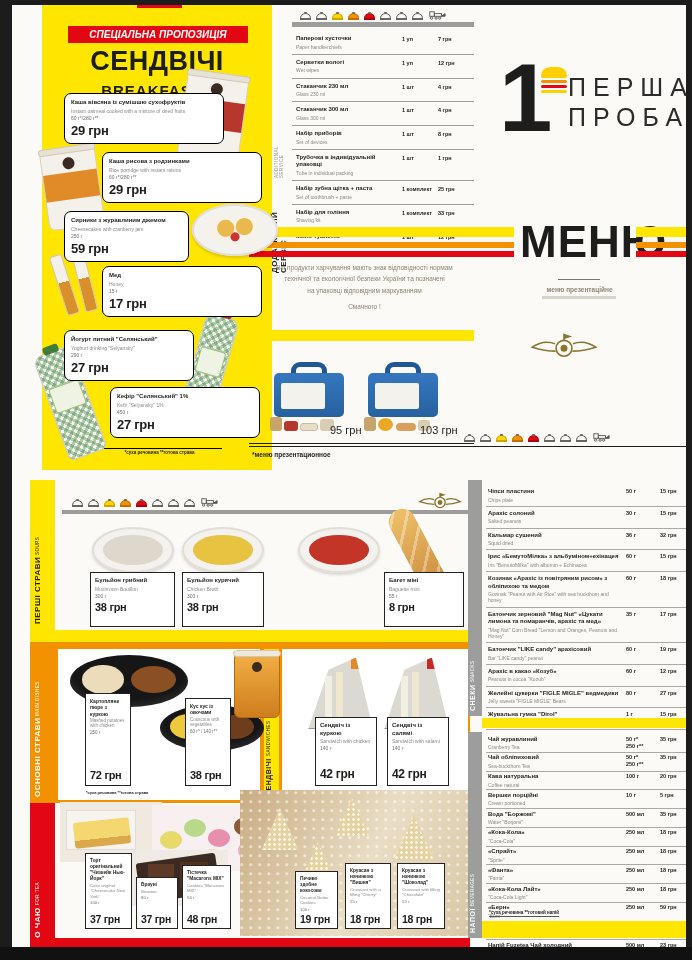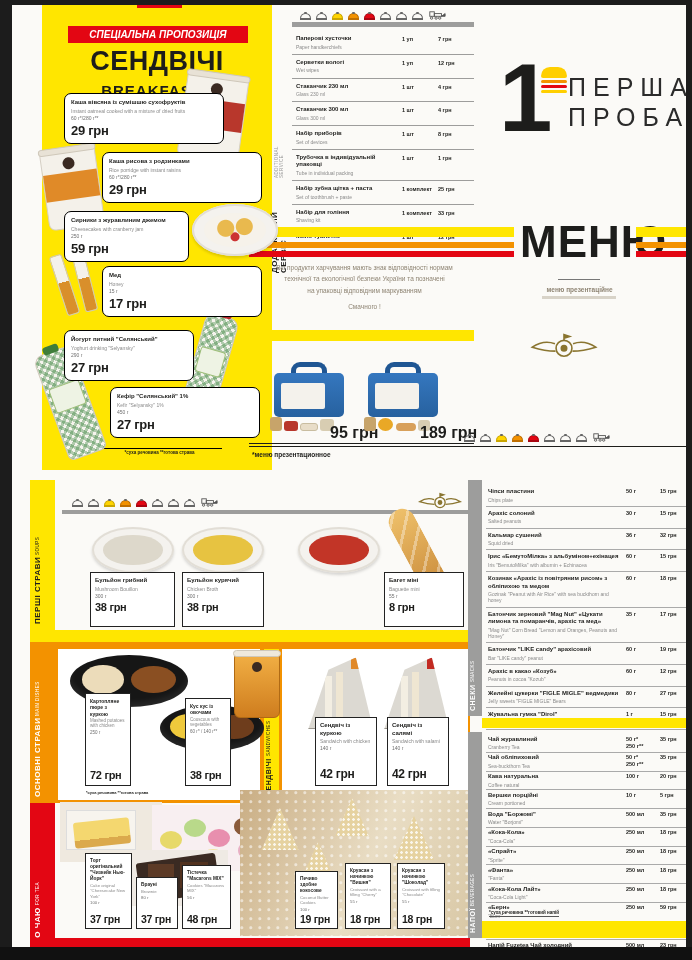--- a/index.html
+++ b/index.html
@@ -74,21 +74,21 @@
   .notice { font-size:6.5px; color:#8f8574; text-align:center; line-height:1.75; }
   .bon { font-size:6.5px; color:#8f8574; text-align:center; }
 
   .lb-title { font-size:12px; font-weight:bold; letter-spacing:0.5px; text-align:center; }
   .lunchbox { position:absolute; width:70px; height:52px; }
   .lunchbox .handle { position:absolute; left:17px; top:-9px; width:36px; height:14px; border:5px solid #1f5693; border-bottom:none; border-radius:9px 9px 0 0; }
   .lunchbox .box { position:absolute; left:0; top:2px; width:70px; height:44px; background:linear-gradient(#3577bf,#27619f); border-radius:5px; }
   .lunchbox .lbl { position:absolute; left:7px; top:12px; width:44px; height:26px; background:#f4f2ec; border-radius:2px; }
   .lunchbox .items { position:absolute; left:-6px; bottom:-8px; width:80px; height:16px; }
   .lunchbox .items i { position:absolute; border-radius:3px; }
-  .lb-price { font-size:16px; font-weight:bold; }
+  .lb-price { font-size:11px; font-weight:normal; }
   .dline { border-top:1.4px solid #1d1d1b; }
 
   
   .vlabel { position:absolute; writing-mode:vertical-rl; transform:rotate(180deg); display:flex; align-items:center; gap:2px; }
   .vlabel .v1 { font-weight:bold; font-size:8px; letter-spacing:0.5px; }
   .vlabel .v2 { font-size:4.5px; letter-spacing:0.5px; }
 
   
   .list { position:absolute; }
   .list-row { display:flex; align-items:flex-start; padding:3px 2px; border-bottom:1px solid #aaa; }
@@ -352,21 +352,21 @@
     <div class="handle"></div>
       <div class="box"></div>
       <div class="lbl"></div>
     <div class="items">
         <i style="left:2px;bottom:0;width:12px;height:14px;background:#c7a46a;"></i>
         <i style="left:16px;bottom:0;width:15px;height:13px;background:#e9a826;border-radius:50%;"></i>
         <i style="left:34px;bottom:0;width:20px;height:8px;background:#d8a05a;border-radius:4px;"></i>
         <i style="left:56px;bottom:0;width:12px;height:11px;background:#d8cdb2;"></i>
       </div>
   </div>
-  <div class="abs lb-price" style="left:408px;top:419px;">189 грн</div>
+  <div class="abs lb-price" style="left:408px;top:419px;">103 грн</div>
   <div class="abs dline" style="left:237px;top:438px;width:225px;"></div>
   <div class="abs dline" style="left:237px;top:441px;width:451px;"></div>
   <div class="icon-row" style="left:452px;top:426px;">
     <span class="cloche"></span>
     <span class="cloche"></span>
     <span class="cloche c-y"></span>
     <span class="cloche c-o"></span>
     <span class="cloche c-r"></span>
     <span class="cloche"></span>
     <span class="cloche"></span>

